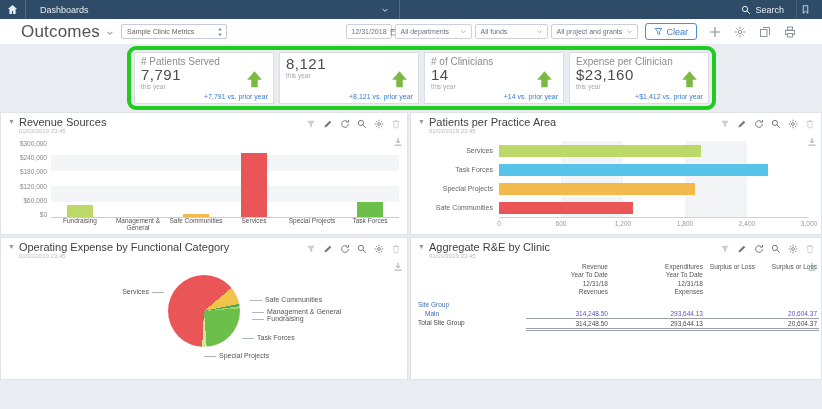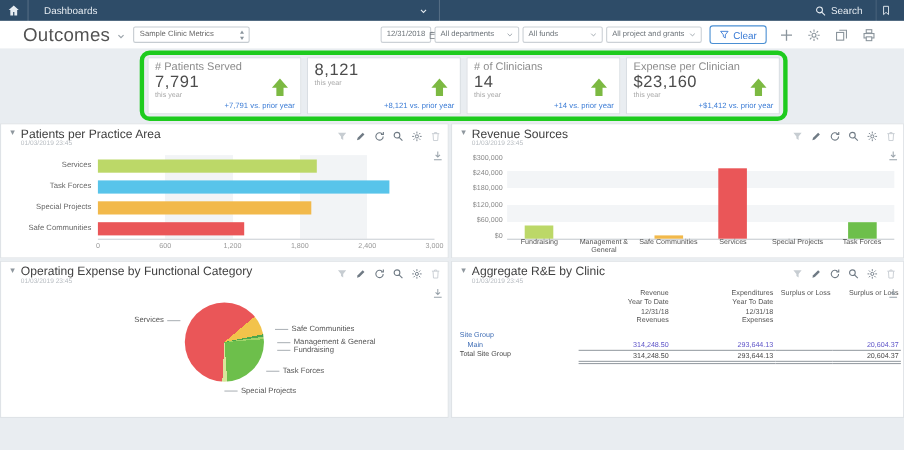--- a/index.html
+++ b/index.html
@@ -270,107 +270,20 @@
           <svg width="19" height="19" viewBox="0 0 14 14">
             <path d="M7 1l5.4 6.2H9.4v5.6H4.6V7.2H1.6z" fill="#7cb942"></path>
           </svg>
         </span>
       <div class="kpi-delta">+$1,412 vs. prior year</div>
     </div>
   </div>
 </div>
 
 <div class="panels">
-
-  <div class="panel">
-    <div class="panel-header">
-      <span class="collapse-tri">▼</span>
-      <div>
-        <div class="panel-title">Patients per Practice Area</div>
-        <div class="panel-ts">01/03/2019 23:45</div>
-      </div>
-      <div class="panel-icons">
-          <span class="p-icon muted">
-            <svg width="10" height="10" viewBox="0 0 12 12">
-              <path d="M1.5 2h9L7.2 6.2V10L4.8 8.4V6.2z" fill="currentColor"></path>
-            </svg>
-          </span>
-          <span class="p-icon">
-            <svg width="10" height="10" viewBox="0 0 12 12">
-              <path d="M1.8 10.2l.8-2.7 5.5-5.5 1.9 1.9-5.5 5.5z" fill="currentColor"></path>
-            </svg>
-          </span>
-          <span class="p-icon">
-            <svg width="10" height="10" viewBox="0 0 12 12">
-              <path d="M10 6a4 4 0 1 1-1.2-2.8" fill="none" stroke="currentColor" stroke-width="1.2"></path>
-              <path d="M10.2 1.2v2.6H7.6" fill="none" stroke="currentColor" stroke-width="1.2"></path>
-            </svg>
-          </span>
-          <span class="p-icon">
-            <svg width="10" height="10" viewBox="0 0 12 12">
-              <circle cx="4.7" cy="4.7" r="3.1" fill="none" stroke="currentColor" stroke-width="1.2"></circle>
-              <path d="M7 7l3.6 3.6" stroke="currentColor" stroke-width="1.2"></path>
-            </svg>
-          </span>
-          <span class="p-icon">
-            <svg width="10" height="10" viewBox="0 0 12 12">
-              <circle cx="6" cy="6" r="1.7" fill="none" stroke="currentColor"></circle>
-              <path d="M6 .8v2M6 9.2v2M.8 6h2M9.2 6h2M2.3 2.3l1.4 1.4M8.3 8.3l1.4 1.4M9.7 2.3L8.3 3.7M3.7 8.3L2.3 9.7" stroke="currentColor"></path>
-            </svg>
-          </span>
-          <span class="p-icon muted">
-            <svg width="10" height="10" viewBox="0 0 12 12">
-              <path d="M2 3h8M4.8 3V1.8h2.4V3" fill="none" stroke="currentColor"></path>
-              <path d="M3.2 3l.5 7.5h4.6L8.8 3" fill="none" stroke="currentColor"></path>
-            </svg>
-          </span>
-        </div>
-    </div>
-    <span class="dl-icon">
-        <svg width="10" height="10" viewBox="0 0 12 12">
-          <path d="M6 1v5.5M3.6 4.6L6 7l2.4-2.4M1.8 9.8h8.4" fill="none" stroke="currentColor" stroke-width="1.1"></path>
-        </svg>
-      </span>
-    <div id="chart-0">
-        <div class="hbar-rows">
-          <div class="hbar-row">
-            <div class="hbar-label">Services</div>
-            <div class="hbar-track">
-              <div class="hbar-bar" style="width: 65%; background: rgb(188, 216, 104);"></div>
-            </div>
-          </div>
-          <div class="hbar-row">
-            <div class="hbar-label">Task Forces</div>
-            <div class="hbar-track">
-              <div class="hbar-bar" style="width: 86.6667%; background: rgb(88, 196, 234);"></div>
-            </div>
-          </div>
-          <div class="hbar-row">
-            <div class="hbar-label">Special Projects</div>
-            <div class="hbar-track">
-              <div class="hbar-bar" style="width: 63.3333%; background: rgb(242, 185, 75);"></div>
-            </div>
-          </div>
-          <div class="hbar-row">
-            <div class="hbar-label">Safe Communities</div>
-            <div class="hbar-track">
-              <div class="hbar-bar" style="width: 43.3333%; background: rgb(234, 86, 88);"></div>
-            </div>
-          </div>
-        </div>
-        <div class="hbar-axis">
-          <span class="hbar-tick" style="left: 0%;">0</span>
-          <span class="hbar-tick" style="left: 20%;">600</span>
-          <span class="hbar-tick" style="left: 40%;">1,200</span>
-          <span class="hbar-tick" style="left: 60%;">1,800</span>
-          <span class="hbar-tick" style="left: 80%;">2,400</span>
-          <span class="hbar-tick" style="left: 100%;">3,000</span>
-        </div>
-      </div>
-  </div>
 
   <div class="panel">
     <div class="panel-header">
       <span class="collapse-tri">▼</span>
       <div>
         <div class="panel-title">Revenue Sources</div>
         <div class="panel-ts">01/03/2019 23:45</div>
       </div>
       <div class="panel-icons">
           <span class="p-icon muted">
@@ -443,20 +356,107 @@
             </div>
           </div>
         </div>
       </div>
   </div>
 
   <div class="panel">
     <div class="panel-header">
       <span class="collapse-tri">▼</span>
       <div>
+        <div class="panel-title">Patients per Practice Area</div>
+        <div class="panel-ts">01/03/2019 23:45</div>
+      </div>
+      <div class="panel-icons">
+          <span class="p-icon muted">
+            <svg width="10" height="10" viewBox="0 0 12 12">
+              <path d="M1.5 2h9L7.2 6.2V10L4.8 8.4V6.2z" fill="currentColor"></path>
+            </svg>
+          </span>
+          <span class="p-icon">
+            <svg width="10" height="10" viewBox="0 0 12 12">
+              <path d="M1.8 10.2l.8-2.7 5.5-5.5 1.9 1.9-5.5 5.5z" fill="currentColor"></path>
+            </svg>
+          </span>
+          <span class="p-icon">
+            <svg width="10" height="10" viewBox="0 0 12 12">
+              <path d="M10 6a4 4 0 1 1-1.2-2.8" fill="none" stroke="currentColor" stroke-width="1.2"></path>
+              <path d="M10.2 1.2v2.6H7.6" fill="none" stroke="currentColor" stroke-width="1.2"></path>
+            </svg>
+          </span>
+          <span class="p-icon">
+            <svg width="10" height="10" viewBox="0 0 12 12">
+              <circle cx="4.7" cy="4.7" r="3.1" fill="none" stroke="currentColor" stroke-width="1.2"></circle>
+              <path d="M7 7l3.6 3.6" stroke="currentColor" stroke-width="1.2"></path>
+            </svg>
+          </span>
+          <span class="p-icon">
+            <svg width="10" height="10" viewBox="0 0 12 12">
+              <circle cx="6" cy="6" r="1.7" fill="none" stroke="currentColor"></circle>
+              <path d="M6 .8v2M6 9.2v2M.8 6h2M9.2 6h2M2.3 2.3l1.4 1.4M8.3 8.3l1.4 1.4M9.7 2.3L8.3 3.7M3.7 8.3L2.3 9.7" stroke="currentColor"></path>
+            </svg>
+          </span>
+          <span class="p-icon muted">
+            <svg width="10" height="10" viewBox="0 0 12 12">
+              <path d="M2 3h8M4.8 3V1.8h2.4V3" fill="none" stroke="currentColor"></path>
+              <path d="M3.2 3l.5 7.5h4.6L8.8 3" fill="none" stroke="currentColor"></path>
+            </svg>
+          </span>
+        </div>
+    </div>
+    <span class="dl-icon">
+        <svg width="10" height="10" viewBox="0 0 12 12">
+          <path d="M6 1v5.5M3.6 4.6L6 7l2.4-2.4M1.8 9.8h8.4" fill="none" stroke="currentColor" stroke-width="1.1"></path>
+        </svg>
+      </span>
+    <div id="chart-0">
+        <div class="hbar-rows">
+          <div class="hbar-row">
+            <div class="hbar-label">Services</div>
+            <div class="hbar-track">
+              <div class="hbar-bar" style="width: 65%; background: rgb(188, 216, 104);"></div>
+            </div>
+          </div>
+          <div class="hbar-row">
+            <div class="hbar-label">Task Forces</div>
+            <div class="hbar-track">
+              <div class="hbar-bar" style="width: 86.6667%; background: rgb(88, 196, 234);"></div>
+            </div>
+          </div>
+          <div class="hbar-row">
+            <div class="hbar-label">Special Projects</div>
+            <div class="hbar-track">
+              <div class="hbar-bar" style="width: 63.3333%; background: rgb(242, 185, 75);"></div>
+            </div>
+          </div>
+          <div class="hbar-row">
+            <div class="hbar-label">Safe Communities</div>
+            <div class="hbar-track">
+              <div class="hbar-bar" style="width: 43.3333%; background: rgb(234, 86, 88);"></div>
+            </div>
+          </div>
+        </div>
+        <div class="hbar-axis">
+          <span class="hbar-tick" style="left: 0%;">0</span>
+          <span class="hbar-tick" style="left: 20%;">600</span>
+          <span class="hbar-tick" style="left: 40%;">1,200</span>
+          <span class="hbar-tick" style="left: 60%;">1,800</span>
+          <span class="hbar-tick" style="left: 80%;">2,400</span>
+          <span class="hbar-tick" style="left: 100%;">3,000</span>
+        </div>
+      </div>
+  </div>
+
+  <div class="panel">
+    <div class="panel-header">
+      <span class="collapse-tri">▼</span>
+      <div>
         <div class="panel-title">Operating Expense by Functional Category</div>
         <div class="panel-ts">01/03/2019 23:45</div>
       </div>
       <div class="panel-icons">
           <span class="p-icon muted">
             <svg width="10" height="10" viewBox="0 0 12 12">
               <path d="M1.5 2h9L7.2 6.2V10L4.8 8.4V6.2z" fill="currentColor"></path>
             </svg>
           </span>
           <span class="p-icon">

